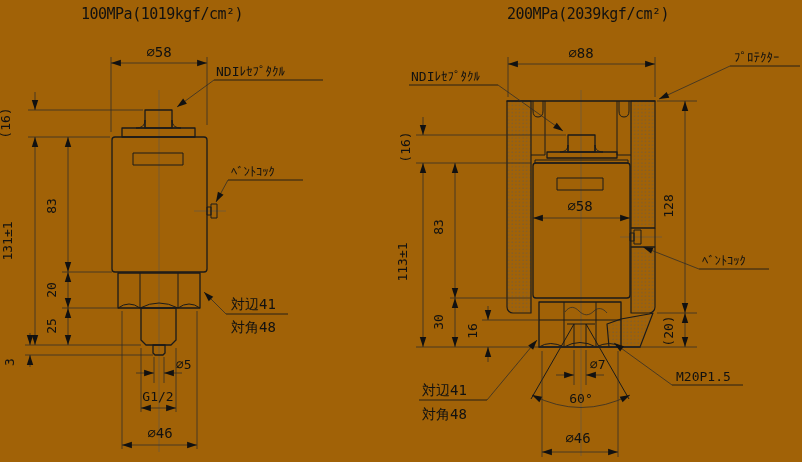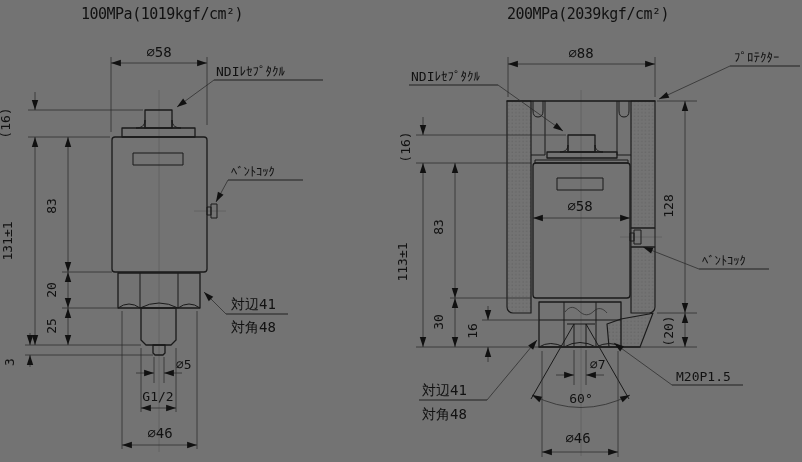--- a/index.html
+++ b/index.html
@@ -1,16 +1,16 @@
 <!DOCTYPE html>
 <html><head>
 <meta charset="utf-8">
 <style>
   html,body{margin:0;padding:0;background:#f2f2f2;}
-  .canvas{width:802px;height:462px;background:#737373;position:relative;margin:0 auto;
+  .canvas{width:802px;height:462px;background:#a16207;position:relative;margin:0 auto;
           font-family:"DejaVu Sans Mono","Liberation Mono",monospace;}
   svg{display:block;}
   text{fill:#111;font-family:"DejaVu Sans Mono","Liberation Mono",monospace;}
   .t15{font-size:15px;letter-spacing:-0.5px;}
   .t14{font-size:14px;}
   .t13{font-size:13px;}
   .t12{font-size:12.5px;}
   .obj{stroke:#1a1a1a;stroke-width:1.3;fill:none;stroke-linejoin:round;stroke-linecap:round;}
   .obj2{stroke:#1a1a1a;stroke-width:1;fill:none;stroke-linejoin:round;}
   .thin{stroke:#2b2b2b;stroke-width:0.75;fill:none;}

